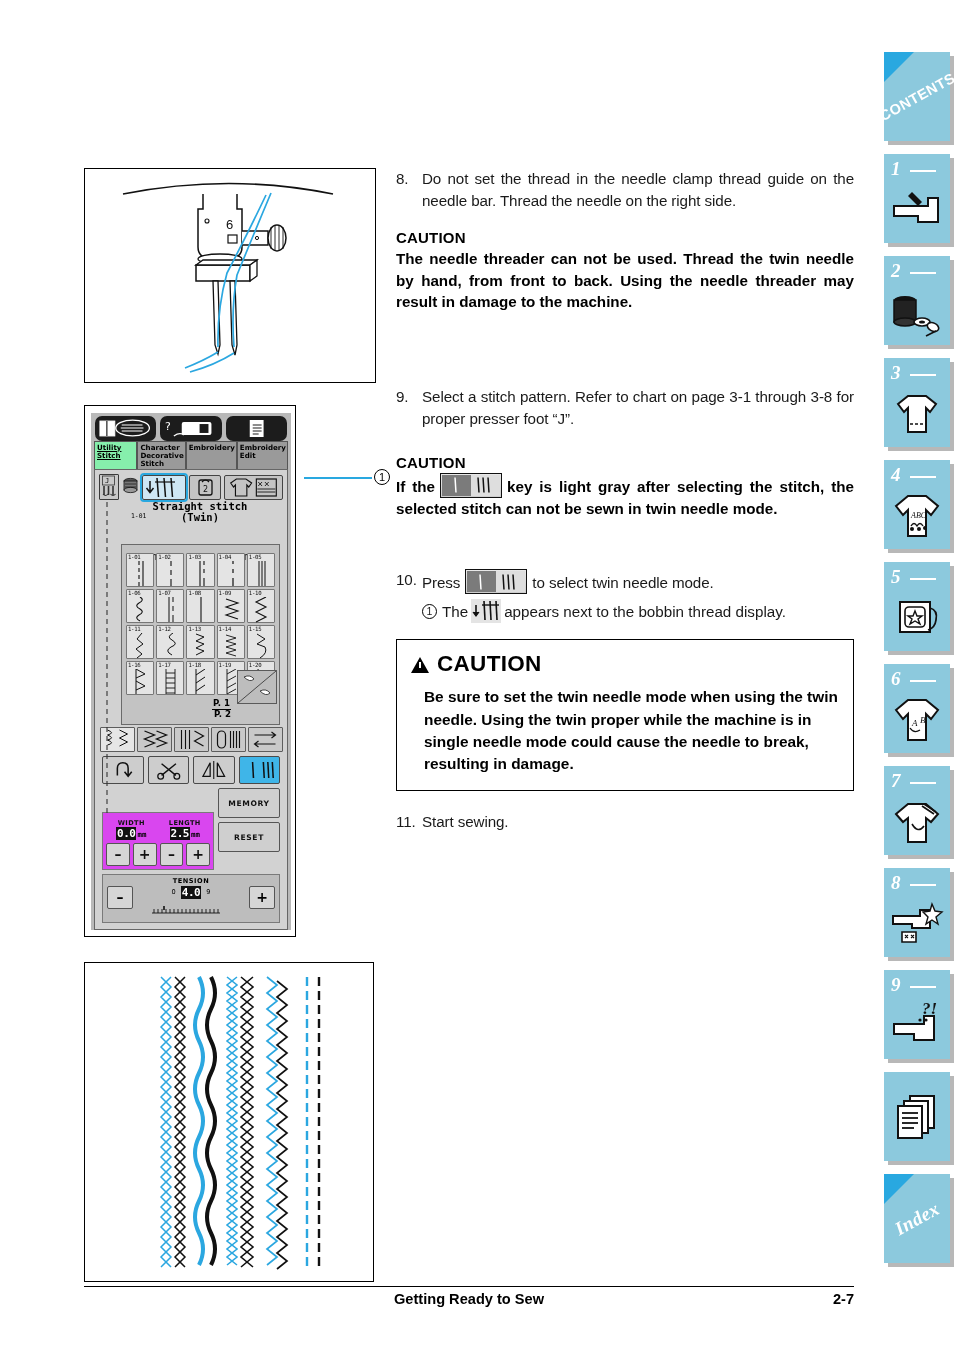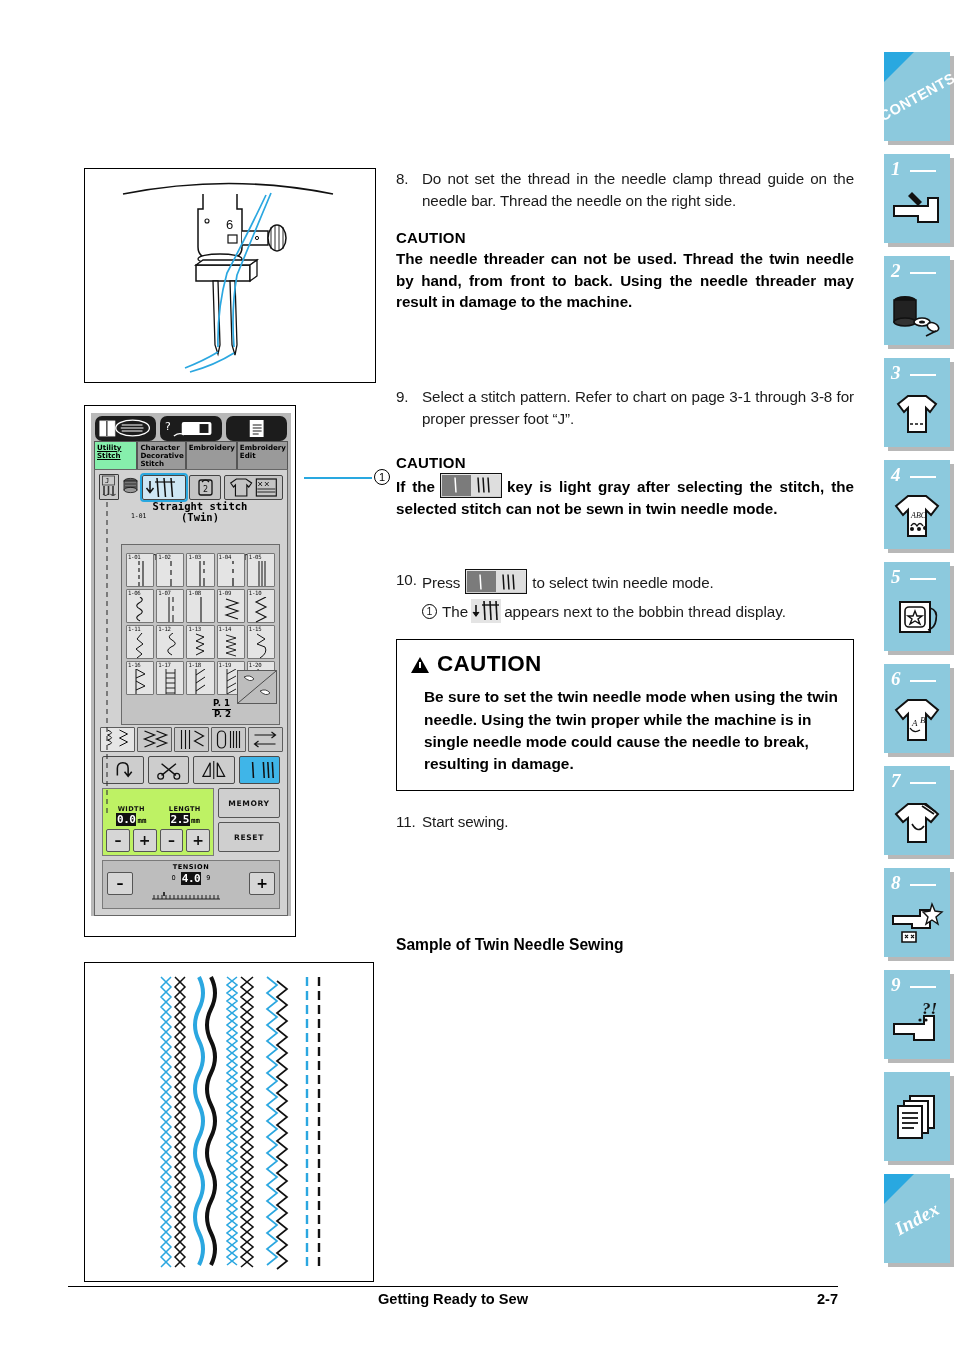--- a/index.html
+++ b/index.html
@@ -305,21 +305,21 @@
   .tool-btn {
     flex: 1 1 0; height: 28px;
     background: #cdcdcd;
     border: 1px solid #4a4a4a;
     border-radius: 2px;
     position: relative;
   }
   .tool-btn.sel { background: #3fb5e8; }
 
   .params { display: flex; margin: 4px 3px 0 3px; gap: 4px; }
-  .param-left { flex: 1 1 auto; background: #bef264; border: 1px solid #7a7a7a; padding: 16px 3px 3px 3px; display: flex; gap: 3px; }
+  .param-left { flex: 1 1 auto; background: #d946ef; border: 1px solid #7a7a7a; padding: 6px 3px 3px 3px; display: flex; gap: 3px; margin-top: 24px; }
   .param-col { flex: 1 1 0; }
   .param-lbl {
     text-align: center;
     font-family: "DejaVu Sans", sans-serif;
     font-size: 6.6px;
     font-weight: bold;
     letter-spacing: 0.4px;
     color: #111;
   }
   .param-val {
@@ -421,21 +421,21 @@
     font-style: italic;
     font-size: 19px;
   }
   .sidetab .tabico {
     position: absolute; left: 4px; top: 24px; width: 58px; height: 62px;
   }
 
   
   .footer {
     position: absolute;
-    left: 68px; top: 1286px; width: 770px;
+    left: 84px; top: 1286px; width: 770px;
     border-top: 1.5px solid #000;
     padding-top: 4px;
     display: flex;
     align-items: baseline;
     font-family: "Liberation Serif", serif;
   }
   .footer-title {
     flex: 1 1 auto;
     text-align: center;
     font-weight: bold;
@@ -968,21 +968,20 @@
         <span>CAUTION</span>
       </div>
       <div class="caution-box-text">Be sure to set the twin needle mode when using the twin needle. Using the twin proper while the machine is in single needle mode could cause the needle to break, resulting in damage.</div>
     </div>
 
     <div class="step" style="margin-top:20px;">
       <div class="step-num">11.</div>
       <div class="step-body nojust">Start sewing.</div>
     </div>
 
-    <div class="sample-title" style="margin-top:103px;">Sample of Twin Needle Sewing</div>
   </div>
 
   <div class="sidetabs">
 
     <div class="sidetab">
       <span class="corner"></span>
       <span class="rot-label">CONTENTS</span>
     </div>
 
     <div class="sidetab">

